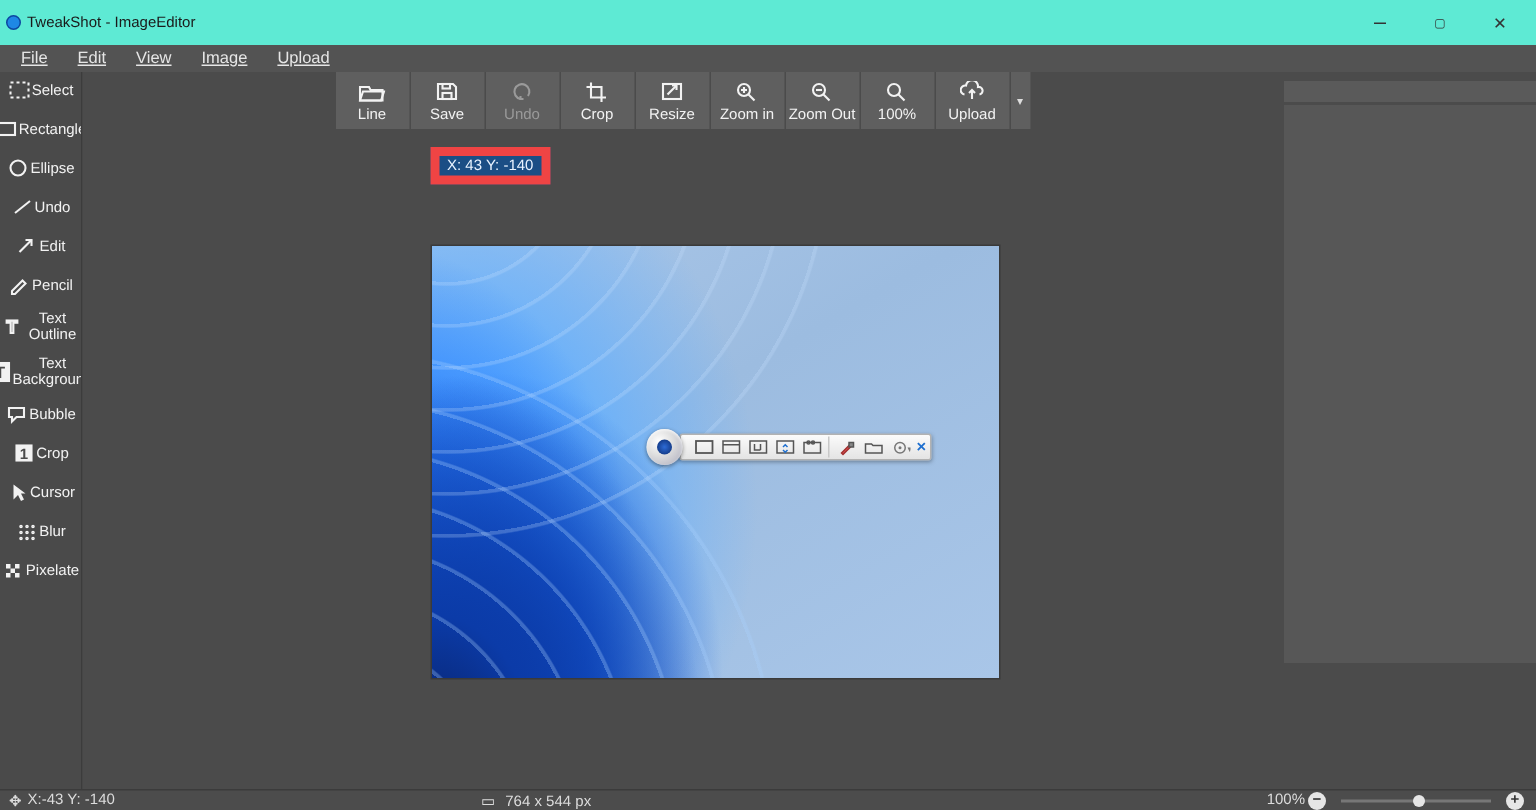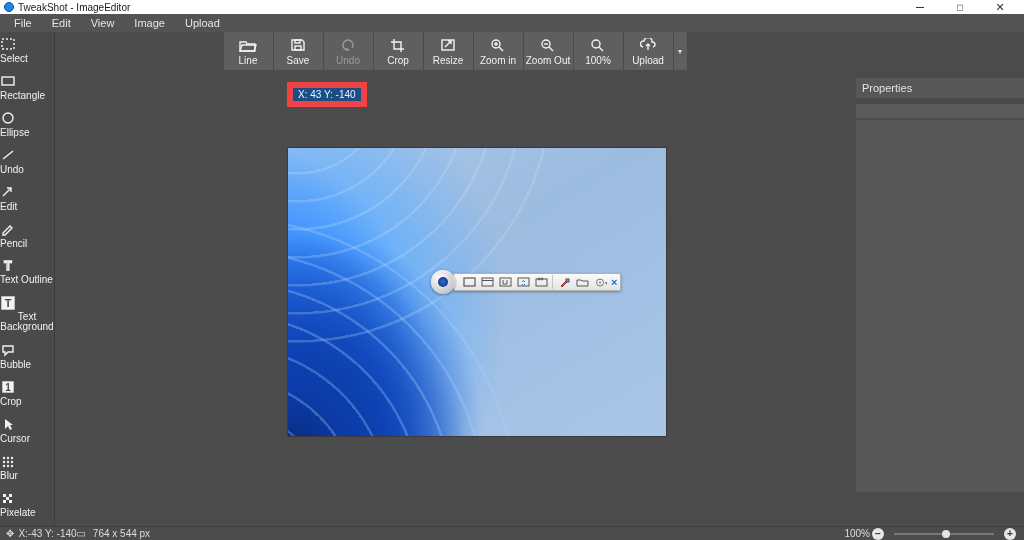--- a/index.html
+++ b/index.html
@@ -1,36 +1,36 @@
 <!DOCTYPE html>
 <html><head>
 <meta charset="utf-8">
 <style>
   * { margin: 0; padding: 0; box-sizing: border-box; font-family: "Segoe UI", Arial, sans-serif; }
   body { width: 1024px; height: 540px; background: #4b4b4b; overflow: hidden; position: relative; }
 
   
-  .titlebar { height: 14px; background: #ffffff; display: flex; align-items: center; padding: 0 4px; font-size: 10px; color: #1a1a1a; }
+  .titlebar { height: 30px; background: #5eead4; display: flex; align-items: center; padding: 0 4px; font-size: 10px; color: #1a1a1a; }
   .titlebar .tb-icon { width: 10px; height: 10px; border-radius: 50%; background: #1e88e5; margin-right: 4px; border: 1px solid #0d47a1; }
   .titlebar .tb-spacer { flex: 1; }
   .titlebar .win-btn { width: 40px; height: 14px; display: flex; align-items: center; justify-content: center; font-size: 10px; color: #333; }
   .titlebar .win-min::before { content: ""; display:block; width:8px; height:1px; background:#333; }
   .titlebar .win-max { font-size: 8px; }
   .titlebar .win-close { font-size: 11px; }
 
   
   .menubar { height: 18px; background: #535353; display: flex; padding-left: 4px; }
-  .menubar .mi { color: #e6e6e6; font-size: 11px; padding: 0 10px; display: flex; align-items: center; }
+  .menubar .mi { color: #e6e6e6; font-size: 11px; padding: 0 10px; display: flex; align-items: center; text-decoration: underline; }
 
   
   .main { height: calc(540px - 14px - 18px - 14px); display: flex; background: #4b4b4b; }
 
   
   .sidebar { width: 55px; background: #4a4a4a; border-right: 1px solid #3c3c3c; overflow: hidden; }
-  .tool { display: flex; flex-direction: column; align-items: flex-start; justify-content: center; padding: 4px 0 5px; color: #f2f2f2; font-size: 10px; }
+  .tool { display: flex; flex-direction: row; align-items: center; justify-content: center; padding: 4px 0 5px; color: #f2f2f2; font-size: 10px; }
   .tool .ticon { height: 16px; display:flex; align-items:center; justify-content:center; margin-bottom: 1px; }
   .tool .ticon svg { stroke:#f2f2f2; fill:none; stroke-width:1.4; }
   .tool .ticon .fillw { fill:#f2f2f2; }
 
   
   .center { flex: 1; position: relative; background: #4b4b4b; }
 
   
   .toolbar { position: absolute; top: 0; left: 50%; transform: translateX(-50%); display: flex; }
   .tb-btn { width: 50px; height: 38px; background: #5f5f5f; border-right: 1px solid #4b4b4b; display: flex; flex-direction: column; align-items: center; justify-content: center; color: #f2f2f2; font-size: 10px; }
@@ -87,21 +87,21 @@
   .props-body { background:#5a5a5a; height: 14px; margin-top: 6px;}
   .props-fill { height: 372px; background:#575757; margin-top:2px;}
 
   
   .status { position:absolute; bottom:0; left:0; right:0; height:14px; background:#4c4c4c; border-top:1px solid #3b3b3b; display:flex; align-items:center; color:#dcdcdc; font-size:10px; padding: 0 6px;}
   .status .sp { flex:1; }
   .status .sl-track { width: 100px; height:2px; background:#777; position:relative; margin:0 8px;}
   .status .sl-thumb { position:absolute; top:-3px; left:48px; width:8px;height:8px;border-radius:50%; background:#e6e6e6;}
   .status .zm { width:12px;height:12px; border-radius:50%; background:#e6e6e6; color:#333; display:flex;align-items:center;justify-content:center; font-size:10px; font-weight:bold; margin:0 2px;}
   .status .move-icon{ margin-right:4px; font-size:10px;}
-  .status .dim { }
+  .status .dim { margin-left: 244px; }
   .status .dimico { margin-right:4px;}
 </style>
 </head>
 <body>
 
 <div class="titlebar">
   <div class="tb-icon"></div>
   <span>TweakShot - ImageEditor</span>
   <div class="tb-spacer"></div>
   <div class="win-btn win-min"></div>
@@ -396,21 +396,20 @@
               <circle cx="6" cy="5.5" r="1" fill="#777"></circle>
               <text x="11" y="8" font-size="6" fill="#777">▾</text>
             </svg>
           </div>
         <span class="cap-x">×</span>
       </div>
     </div>
   </div>
 
   <div class="props">
-    <div class="props-head">Properties</div>
     <div class="props-body"></div>
     <div class="props-fill"></div>
   </div>
 </div>
 
 <div class="status">
   <span class="move-icon">✥</span>
   <span>X:-43 Y: -140</span>
   <span class="dim">
     <span class="dimico">▭</span>

